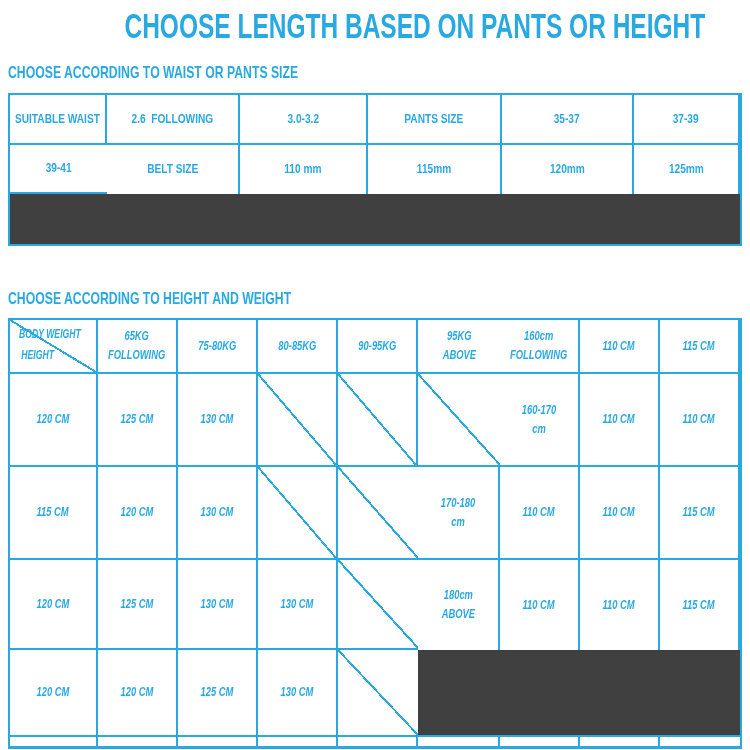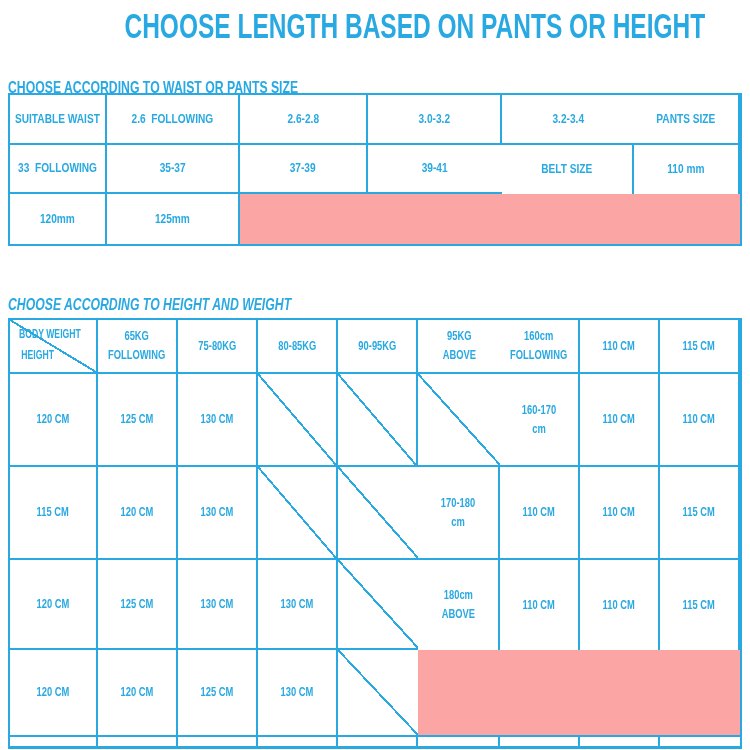--- a/index.html
+++ b/index.html
@@ -7,26 +7,26 @@
   html,body{ background:#fff; }
   body{ font-family:"Liberation Sans","DejaVu Sans",sans-serif; }
   .page{ position:relative; width:750px; height:750px; background:#fff; overflow:hidden; }
 
   .title{ position:absolute; top:6px; left:0; width:630px; text-align:center;
           color:var(--blue); font-weight:bold; font-size:35px; white-space:nowrap; }
   .title .cond{ display:inline-block; transform:scaleX(.70); transform-origin:center; letter-spacing:0px; }
 
   .sec-head{ position:absolute; left:8px; color:var(--blue); font-weight:bold; font-size:17px; white-space:nowrap; }
   .sec-head .cond{ display:inline-block; transform:scaleX(.72); transform-origin:left center; }
-  #sec1-head{ top:78px; }
-  #sec2-head{ top:295px;font-style:italic; }
-
-  .tbl{ position:absolute; left:8px; border:2px solid var(--blue); display:grid; background:#fca5a5; }
+  #sec1-head{ top:63px; }
+  #sec2-head{ top:289px; }
+
+  .tbl{ position:absolute; left:8px; border:2px solid var(--blue); display:grid; background:#404040; }
   #t1{ top:93px;  width:734px; height:153px; grid-template-columns:97px 133px 128px 134px 132px 1fr; grid-template-rows:1fr 1fr 1fr; }
-  #t2{ top:318px; width:734px; height:419px; grid-template-columns:88px 80px 80px 80px 80px 82px 80px 80px 1fr; grid-template-rows:54px 93px 93px 90px 1fr; }
+  #t2{ top:318px; width:734px; height:419px; grid-template-columns:88px 80px 80px 80px 80px 82px 80px 80px 1fr; grid-template-rows:54px 93px 93px 90px 1fr;font-style:italic; }
 
   .cell{ display:flex; align-items:center; justify-content:center; text-align:center;
          color:var(--blue); font-weight:bold; background:#fff; position:relative; overflow:hidden; }
   .cell.cR{ border-right:2px solid var(--blue); }
   .cell.cB{ border-bottom:2px solid var(--blue); }
   #t1 .cell{ font-size:13px; }
   #t2 .cell{ font-size:12px; }
   .cell .cond{ display:inline-block; transform:scaleX(.78); transform-origin:center; white-space:pre; line-height:1.55; }
 
   
@@ -61,48 +61,42 @@
     <span class="cond">CHOOSE ACCORDING TO WAIST OR PANTS SIZE</span>
   </div>
   <div class="tbl" id="t1">
       <div class="cell cR cB">
         <span class="cond">SUITABLE WAIST</span>
       </div>
       <div class="cell cR cB">
         <span class="cond">2.6  FOLLOWING</span>
       </div>
       <div class="cell cR cB">
-        <span class="cond">2.6-2.8</span>
-      </div>
-      <div class="cell cR cB">
         <span class="cond">3.0-3.2</span>
       </div>
-      <div class="cell cB">
-        <span class="cond">3.2-3.4</span>
-      </div>
       <div class="cell cR cB">
         <span class="cond">PANTS SIZE</span>
-      </div>
-      <div class="cell cR cB">
-        <span class="cond">33  FOLLOWING</span>
       </div>
       <div class="cell cR cB">
         <span class="cond">35-37</span>
       </div>
       <div class="cell cR cB">
         <span class="cond">37-39</span>
       </div>
       <div class="cell cB">
         <span class="cond">39-41</span>
       </div>
       <div class="cell cR">
         <span class="cond">BELT SIZE</span>
       </div>
       <div class="cell cR">
         <span class="cond">110 mm</span>
+      </div>
+      <div class="cell cR">
+        <span class="cond">115mm</span>
       </div>
       <div class="cell cR">
         <span class="cond">120mm</span>
       </div>
       <div class="cell cR">
         <span class="cond">125mm</span>
       </div>
     </div>
 
   <div class="sec-head" id="sec2-head">

